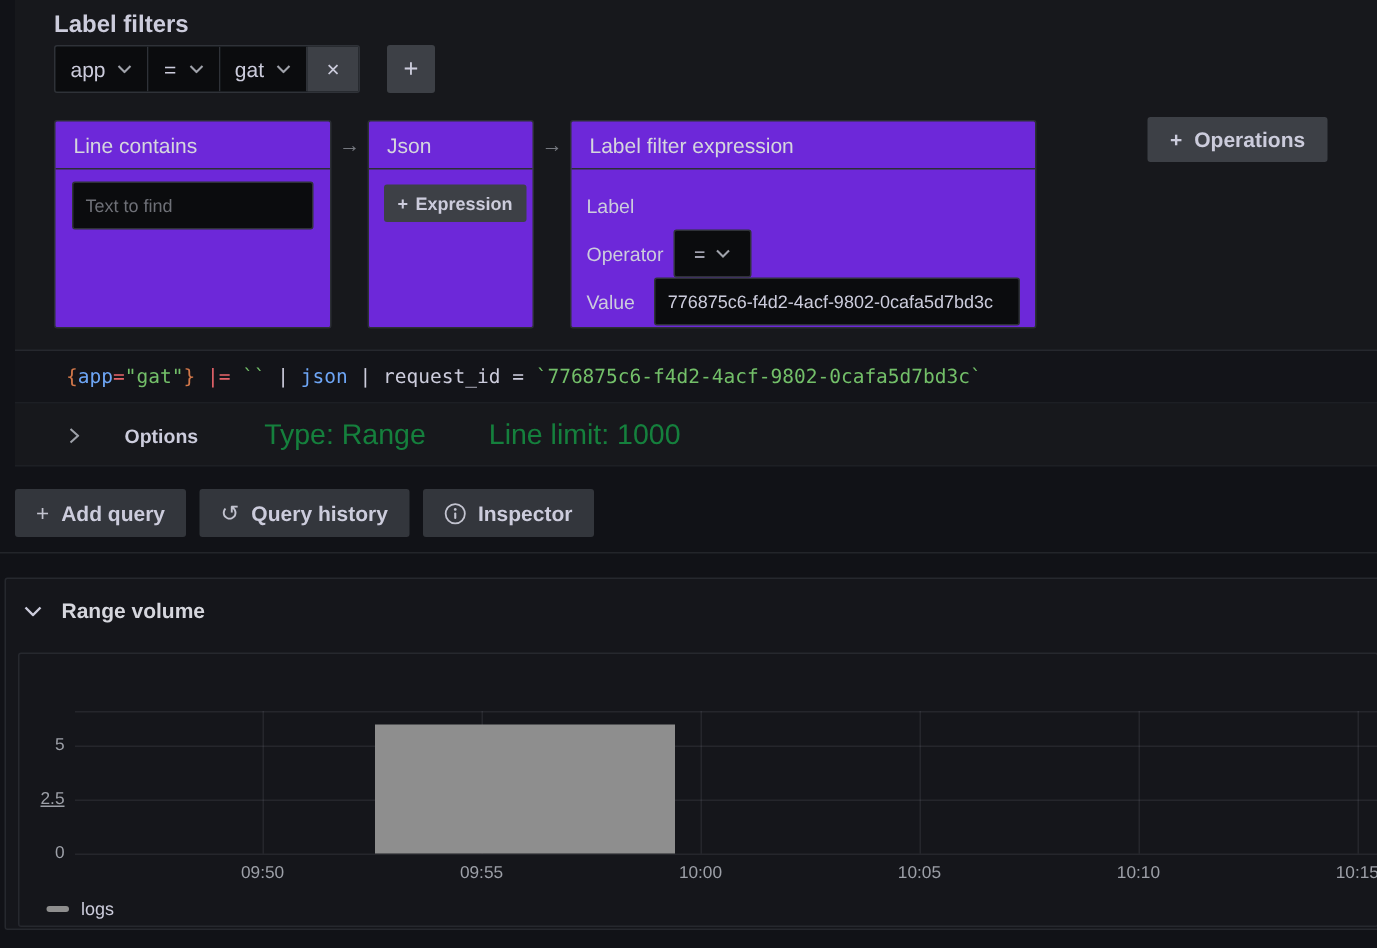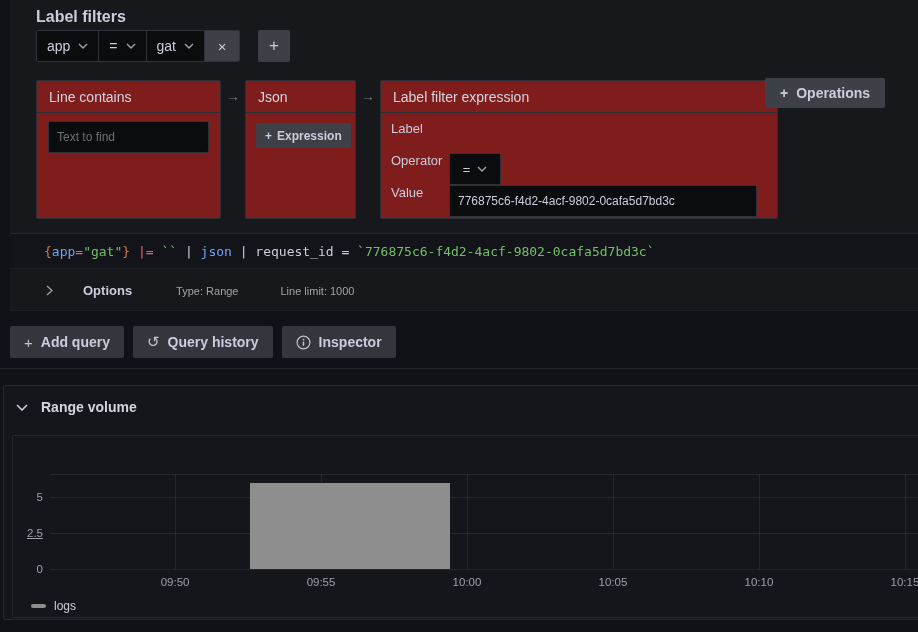--- a/index.html
+++ b/index.html
@@ -39,47 +39,47 @@
   }
   .plus-btn {
     background:#3d4046; width:32px; height:32px; margin-left:18px;
     border-radius:2px; display:flex; align-items:center; justify-content:center;
     font-size:17px; color:#ccccdc; cursor:pointer;
   }
   .caret svg { display:block; }
 
   
   .cards-row { left:26px; top:80px; display:flex; align-items:flex-start; }
-  .op-card { background:#7f1d1d; border:1px solid #2c2f35; border-radius:2px; height:139px; }
+  .op-card { background:#6d28d9; border:1px solid #2c2f35; border-radius:2px; height:139px; }
   .op-card-header {
     height:32px; display:flex; align-items:center;
     padding:0 12px; font-size:14px; color:#d5d6dd;
     border-bottom:1px solid #2c2f35; cursor:pointer;
   }
   .card-line-contains { width:185px; }
   .card-json { width:111px; }
-  .card-label-filter { width:398px; }
+  .card-label-filter { width:311px; }
   .flow-arrow {
     width:24px; height:32px; display:flex; align-items:center; justify-content:center;
     color:#75787f; font-size:14px;
   }
   .text-input {
     background:#0b0c0e; border:1px solid #2f3238; border-radius:2px;
     color:#ccccdc; font-size:12px; height:32px; padding:0 8px; outline:none;
     font-family:"Liberation Sans", sans-serif;
   }
   .text-input::placeholder { color:#6e7077; }
   .lc-input { margin:8px 11px 0 11px; width:161px; display:block; }
   .expr-btn {
     margin:10px 0 0 10px; height:25px; padding:0 9px;
     background:#3d4046; border-radius:2px; border:none;
     display:inline-flex; align-items:center; gap:5px;
     color:#ccccdc; font-size:12px; font-weight:600; cursor:pointer;
   }
-  .lf-row { display:flex; align-items:flex-start; height:32px; }
+  .lf-row { display:flex; align-items:center; height:32px; }
   .lf-rows { padding:8px 10px 0 10px; }
   .lf-rows .lf-row:first-child { margin-bottom:0; }
   .lf-label { width:58px; font-size:13px; color:#ccccdc; }
   .lf-input-label { width:97px; }
   .lf-input-value { width:308px; }
   .mini-select {
     background:#0b0c0e; border:1px solid #2f3238; border-radius:2px;
     height:32px; width:52px; display:flex; align-items:center; justify-content:center;
     gap:7px; font-size:13px; cursor:pointer;
   }
@@ -99,21 +99,21 @@
   }
   .code-text { font-family:"DejaVu Sans Mono", monospace; font-size:13px; white-space:pre; }
 
   
   .options-row {
     left:0; right:0; top:270px; height:41px;
     display:flex; align-items:center; padding-left:36px; gap:16px;
   }
   .options-chevron { color:#9da0a8; margin-right:14px; display:flex; cursor:pointer; }
   .options-title { font-size:13px; font-weight:600; color:#ccccdc; margin-right:28px; cursor:pointer; }
-  .options-meta { font-size:11px; color:#a3a3a3; margin-right:26px; }
+  .options-meta { font-size:19px; color:#15803d; margin-right:26px; }
 
   
   .toolbar { left:10px; top:326px; display:flex; gap:9px; }
   .tb-btn {
     height:32px; padding:0 14px;
     background:#33363c; border:none; border-radius:2px;
     display:inline-flex; align-items:center; gap:8px;
     color:#ccccdc; font-size:14px; font-weight:600; cursor:pointer;
   }
   .tb-icon { font-size:15px; font-weight:400; color:#c2c3cf; display:flex; align-items:center; }

